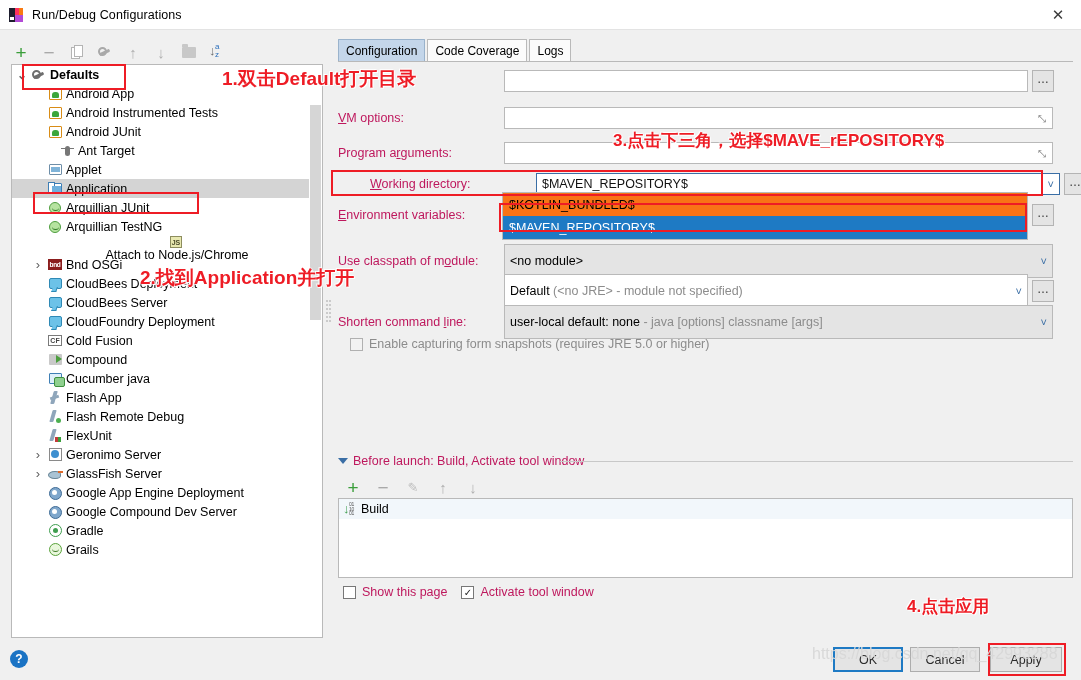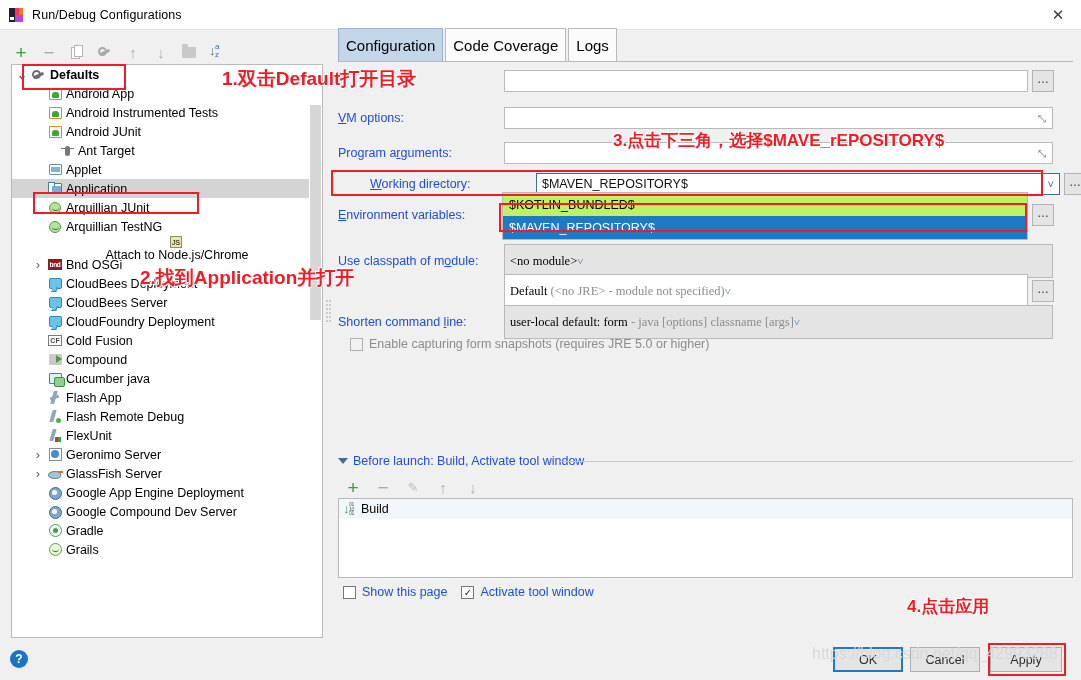--- a/index.html
+++ b/index.html
@@ -130,52 +130,52 @@
   }
   .tree-thumb { position:absolute; left:1px; top:40px; width:11px; height:215px; background:#d6d6d6; }
 
   
   .splitter-dots { position:absolute; left:326px; top:300px; width:5px; height:24px; }
   .splitter-dots i { position:absolute; width:1.5px; height:1.5px; background:#c4c4c4; border-radius:50%;}
 
   
   .tabs { position:absolute; left:338px; top:40px; height:22px; display:flex; align-items:flex-end; }
   .tab {
-    height:34px; padding:0 7px; display:flex; align-items:center; font-size:15px;
+    height:23px; padding:0 7px; display:flex; align-items:center; font-size:12px;
     border:1px solid #b9b9b9; border-bottom:none; background:#fbfbfb; margin-right:2px;
     border-radius:1px 1px 0 0;
   }
   .tab.active { background:#c4d6ea; border-color:#9ab3cc; }
   .tab-underline { position:absolute; left:338px; top:61px; width:735px; height:1px; background:#b9b9b9; }
 
   .form { position:absolute; left:338px; top:62px; width:735px; height:380px; }
   .row { position:absolute; display:flex; align-items:center; }
-  .lbl { font-size:12.5px; color:#1d4ed8; white-space:nowrap; }
+  .lbl { font-size:12.5px; color:#be185d; white-space:nowrap; }
   .lbl u { text-decoration: underline; }
   .txtfield {
     height:22px; background:#fff; border:1px solid #b9b9b9; font-size:12.5px;
     display:flex; align-items:center; padding:0 5px; color:#111;
   }
   .ellipsis-btn {
     width:22px; height:22px; background:#e4e4e4; border:1px solid #b4b4b4;
     display:flex; align-items:center; justify-content:center; font-size:12px; color:#333;
     line-height:8px; padding-bottom:5px;
   }
   .expand-ico { position:absolute; right:4px; top:6px; width:10px; height:10px; color:#6b6b6b; font-size:10px; line-height:10px;}
   .combo {
     height:34px; background:#e4e4e4; border:1px solid #b9b9b9; display:flex; align-items:center;
-    padding:0 5px; font-size:12.5px; font-family:Liberation Serif, serif;
+    padding:0 5px; font-size:12.5px; justify-content:space-between;
   }
   .combo.white { background:#fff; }
   .caret-thin { color:#3a6ea5; font-size:11px; }
   .dim { color:#8c8c8c; }
 
   
   .dropdown {
-    position:absolute; background:#bef264; border:1px solid #b9b9b9; z-index:30;
+    position:absolute; background:#f97316; border:1px solid #b9b9b9; z-index:30;
   }
   .dd-item { height:23px; display:flex; align-items:center; padding-left:6px; font-size:12.5px; }
   .dd-item.sel { background:#1e7ac4; color:#fff; }
 
   
   .bl-header { position:absolute; left:338px; top:454px; display:flex; align-items:center; gap:5px; }
   .bl-tri { width:0;height:0;border-left:5px solid transparent;border-right:5px solid transparent;border-top:6px solid #3a6ea5; }
   .bl-line { position:absolute; left:560px; top:461px; width:513px; height:1px; background:#c8c8c8; }
   .bl-toolbar { position:absolute; left:340px; top:475px; display:flex; align-items:center; gap:4px;}
   .bl-list { position:absolute; left:338px; top:498px; width:735px; height:80px; background:#fff; border:1px solid #b9b9b9;}
@@ -533,21 +533,21 @@
         </span>
         <span class="caret-thin">˅</span>
       </div>
       <div class="ellipsis-btn" style="margin-left:4px;">…</div>
     </div>
 
     <div class="row" style="left:0; top:243px; width:735px;">
       <div class="lbl" style="width:166px;">Shorten command <u>l</u>ine:</div>
       <div class="combo" style="width:549px;">
         <span>
-          <span>user-local default: form</span>
+          <span>user-local default: none</span>
           <span class="dim">- java [options] classname [args]</span>
         </span>
         <span class="caret-thin">˅</span>
       </div>
     </div>
 
     <div class="row" style="left:12px; top:275px;">
       <span class="cbox" style="border-color:#b0b0b0; background:#f2f2f2;"></span>
       <span class="lbl dim" style="margin-left:6px;">Enable capturing form snapshots (requires JRE 5.0 or higher)</span>
     </div>

